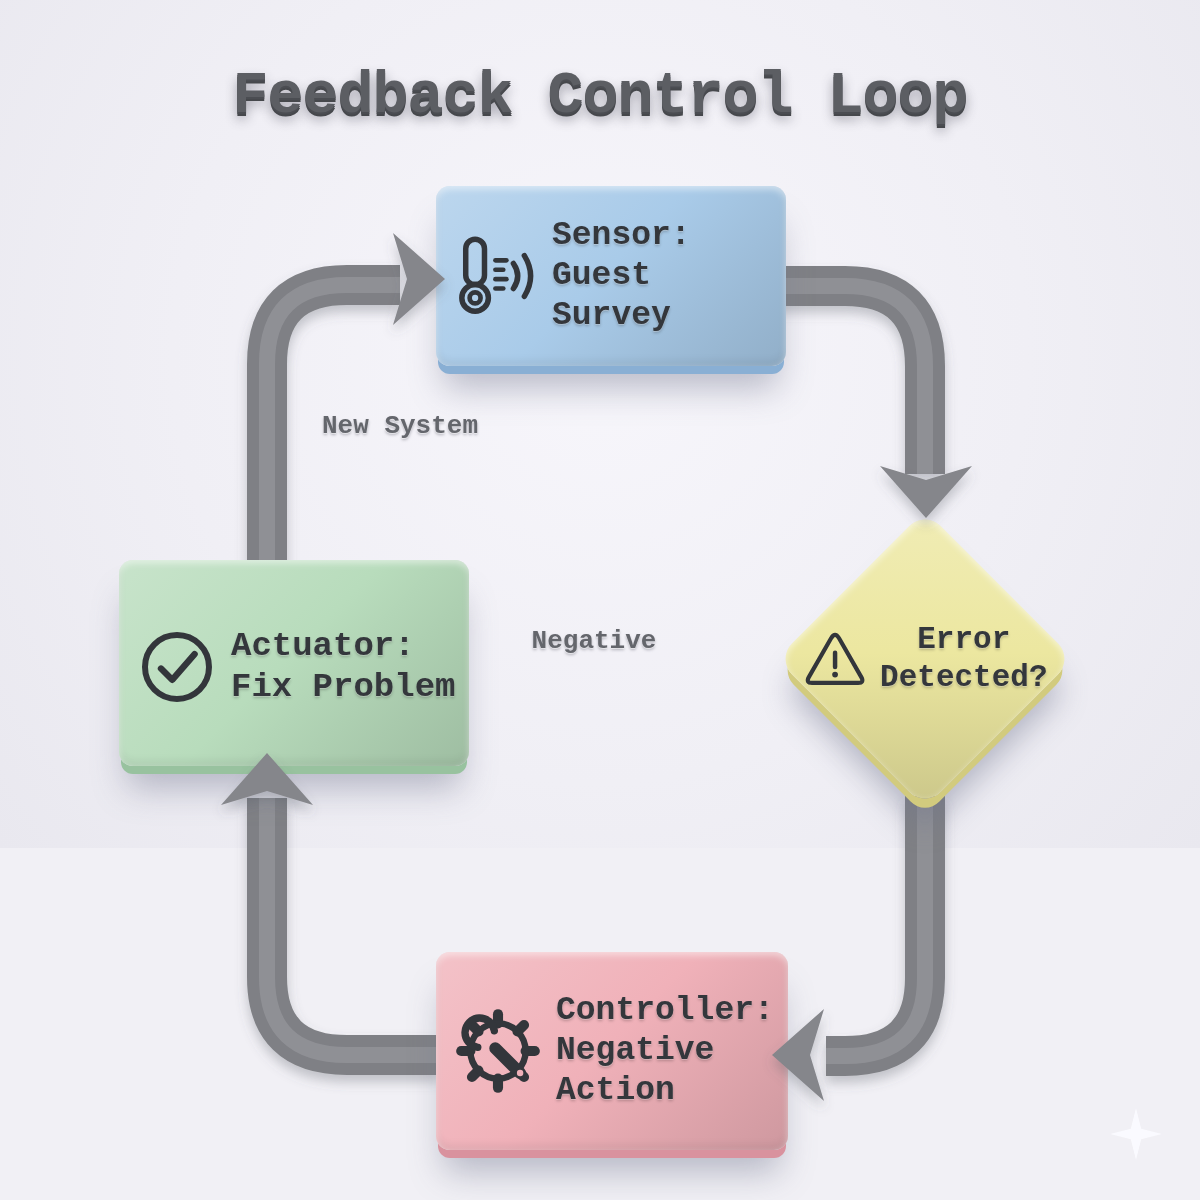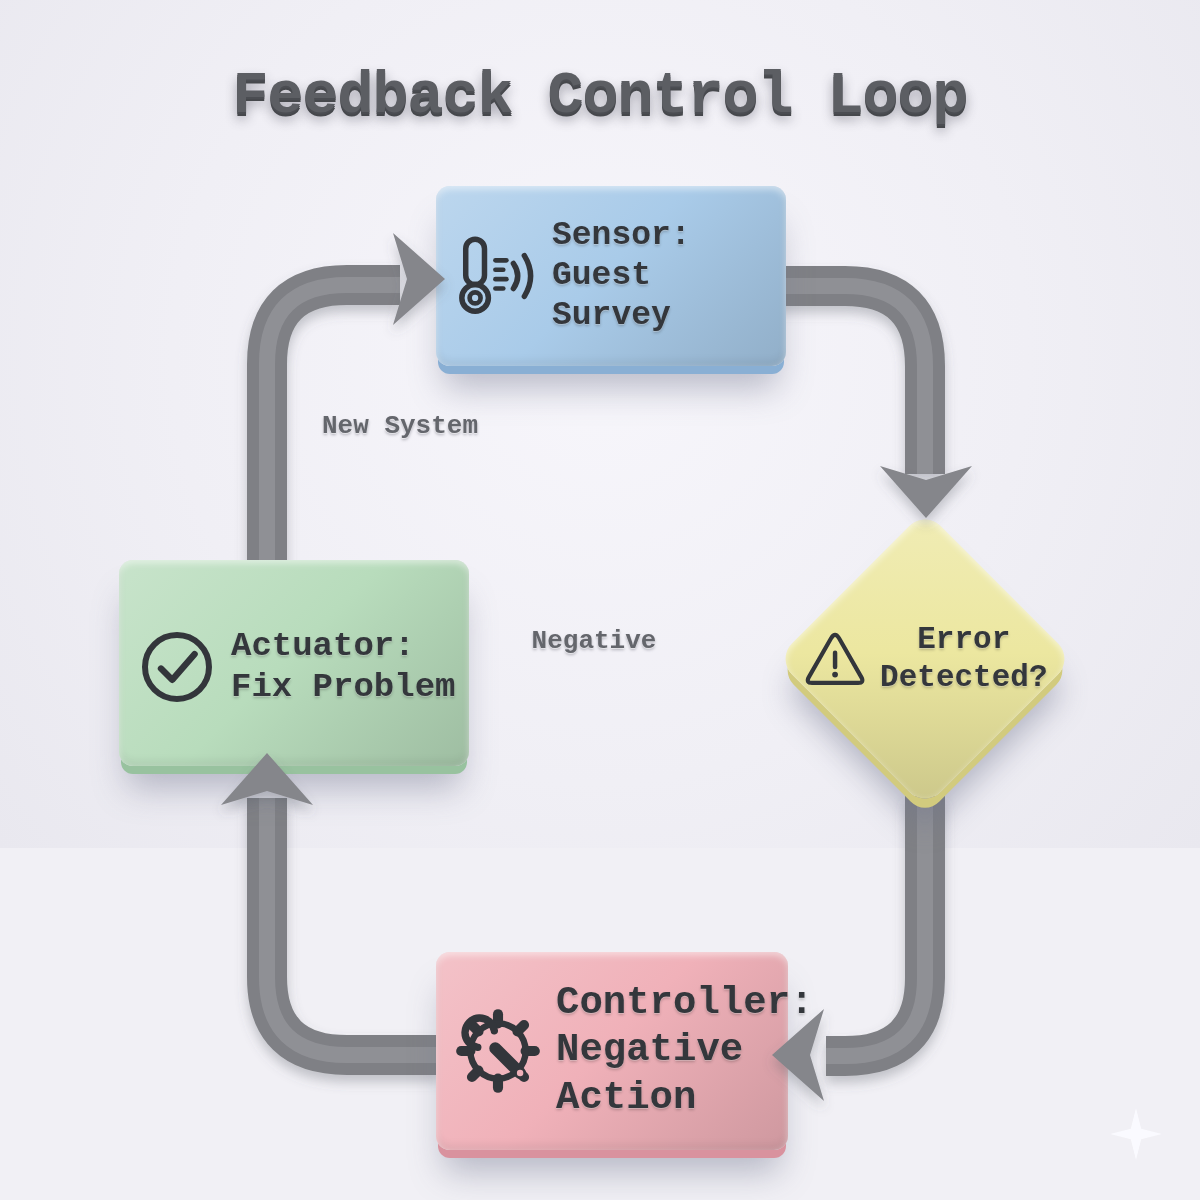--- a/index.html
+++ b/index.html
@@ -38,21 +38,21 @@
   .node .icon{flex:0 0 auto;display:flex;align-items:center;justify-content:center;}
   .node-text{font-weight:bold;color:#34373c;line-height:1.22;
     text-shadow:0 1px 0 rgba(255,255,255,.28),0 2px 3px rgba(0,0,0,.22);}
   .node-text span{display:block;}
 
   .node-sensor{left:436px;top:186px;width:322px;height:180px;padding:0 10px 0 18px;}
   .node-sensor .node-text{font-size:33px;}
   .node-actuator{left:119px;top:560px;width:322px;height:198px;padding:8px 10px 0 18px;}
   .node-actuator .node-text{font-size:34px;}
   .node-controller{left:436px;top:952px;width:326px;height:198px;padding:0 10px 0 16px;}
-  .node-controller .node-text{font-size:39px;}
+  .node-controller .node-text{font-size:33px;}
 
   .diamond-wrap{position:absolute;left:820px;top:554px;width:210px;height:210px;z-index:2;}
   .diamond{
     width:210px;height:210px;border-radius:22px;transform:rotate(45deg);
     background:linear-gradient(135deg,
       color-mix(in srgb, var(--node) 78%, white) 0%,
       var(--node) 48%,
       color-mix(in srgb, var(--node) 86%, black) 100%);
     box-shadow:8px 8px 0 -2px var(--node-dark),
                22px 22px 30px -6px rgba(110,115,140,.45),

